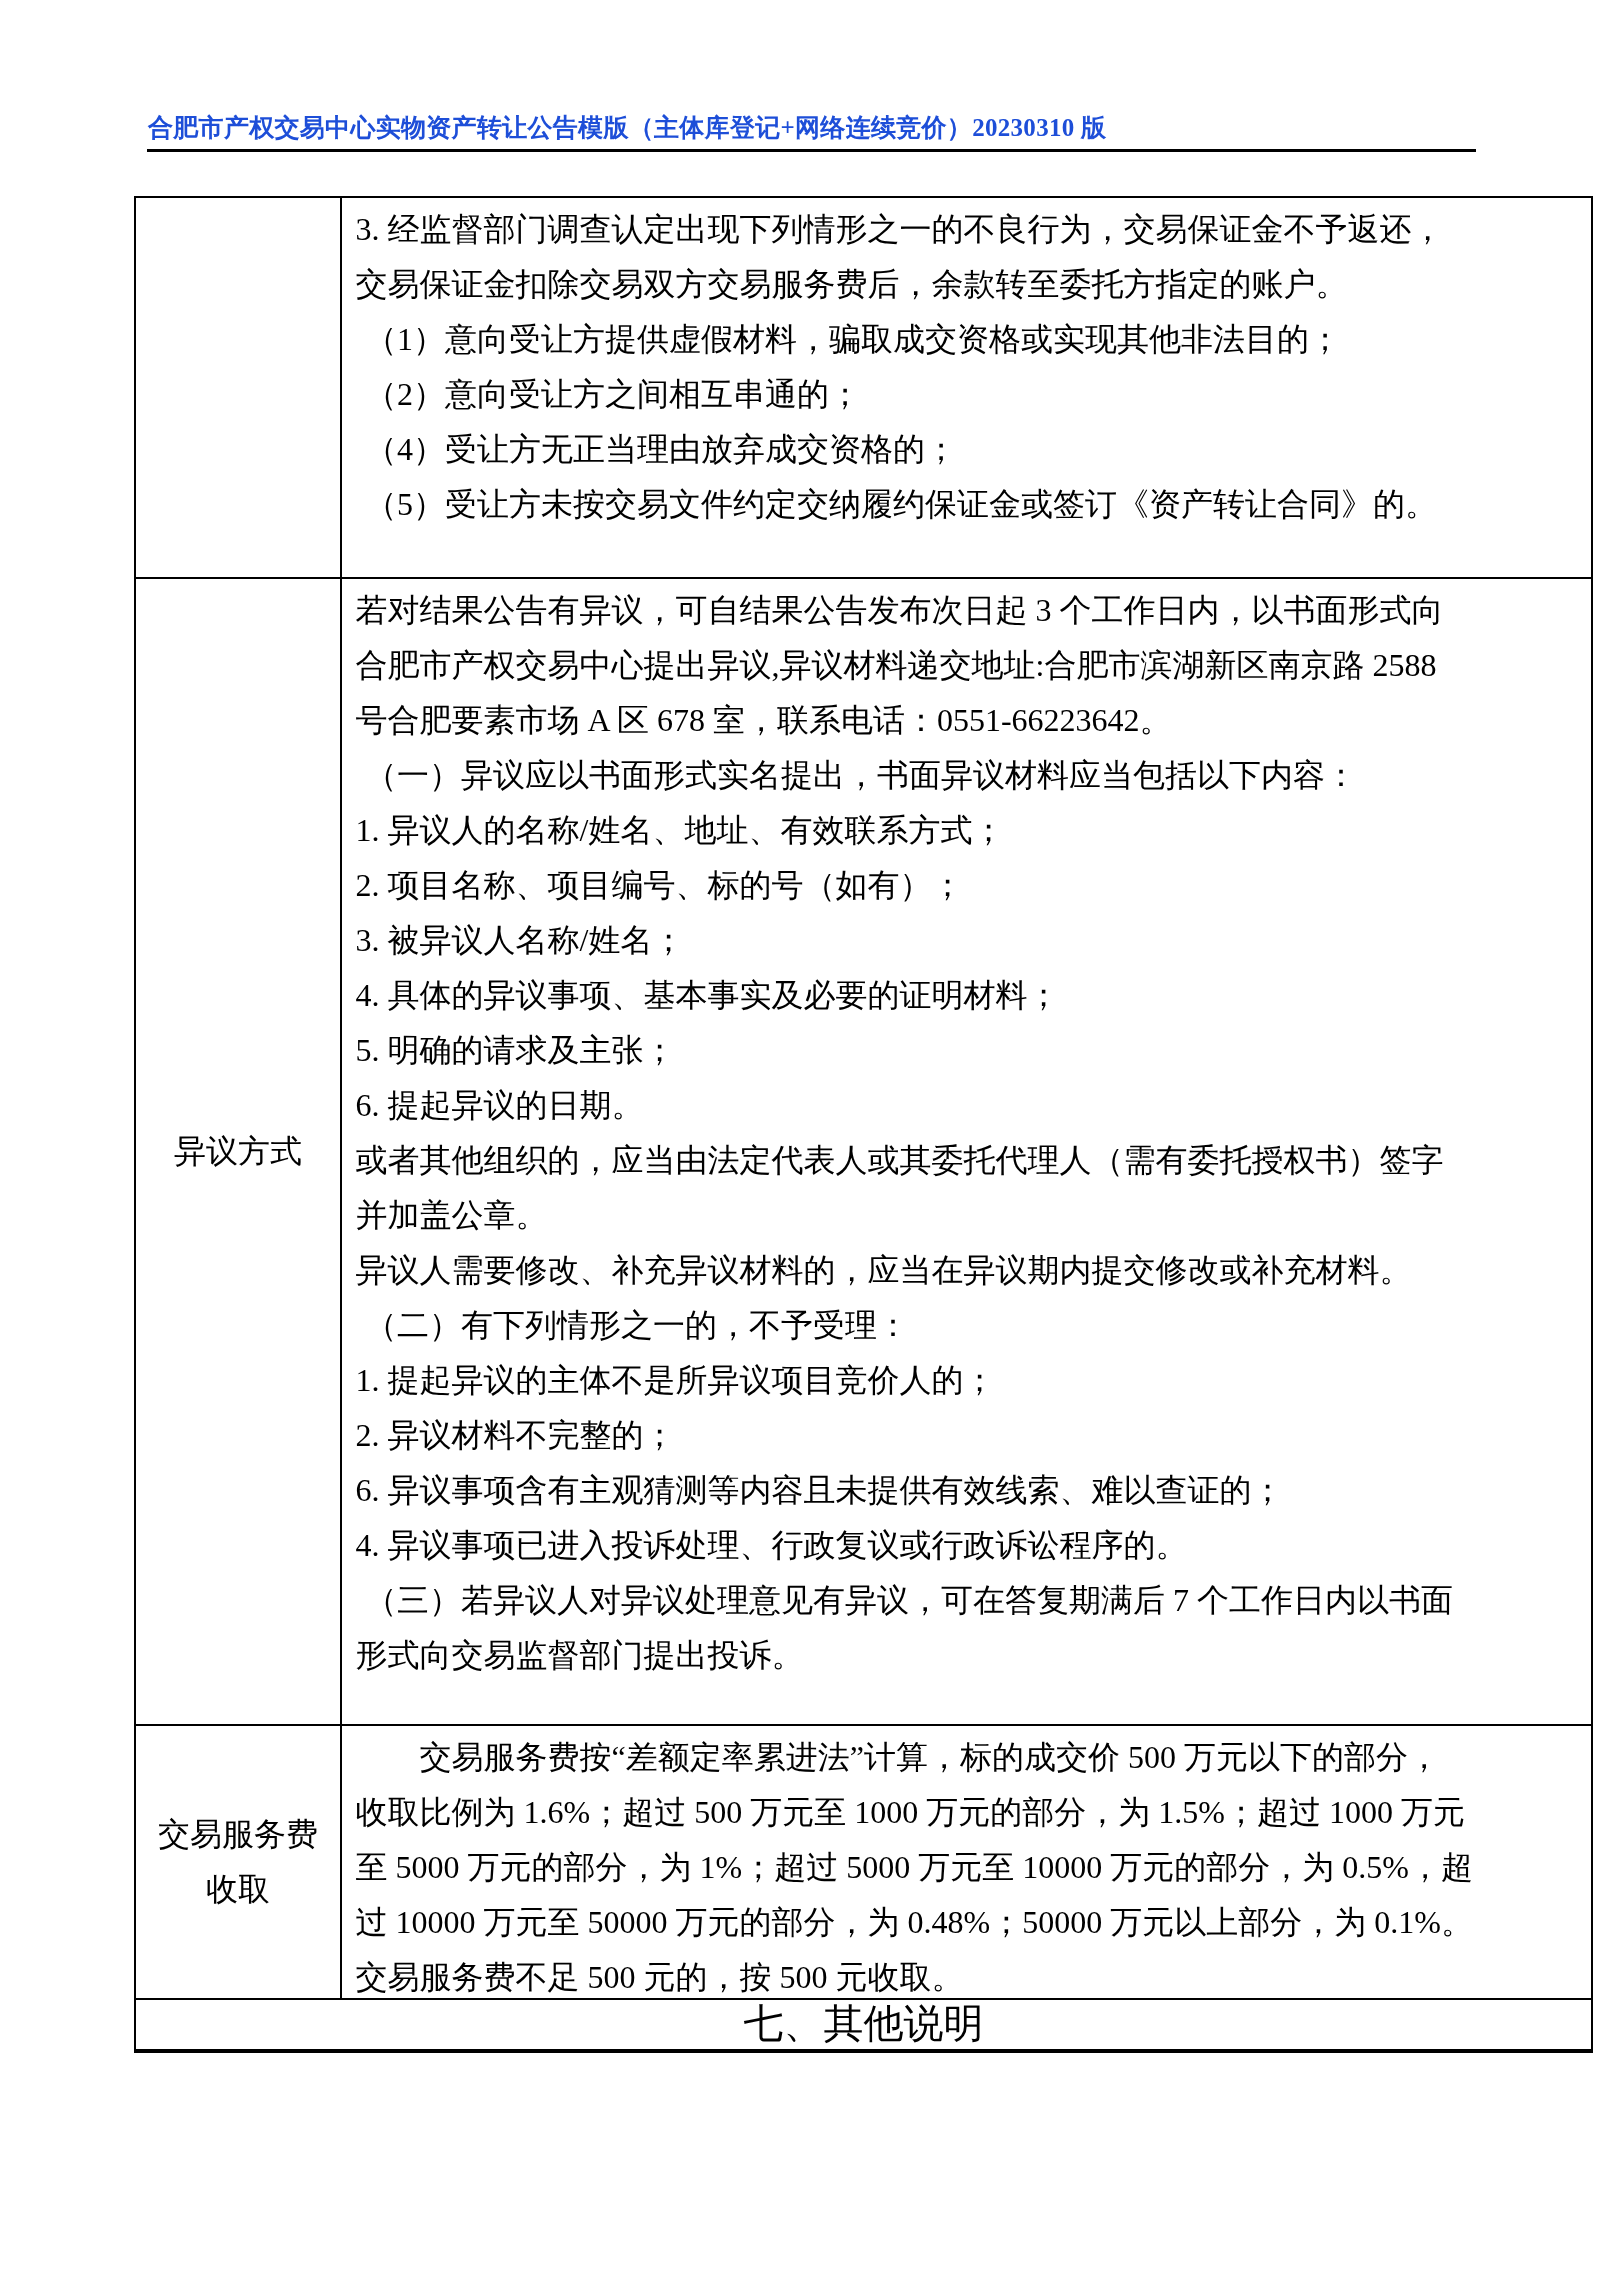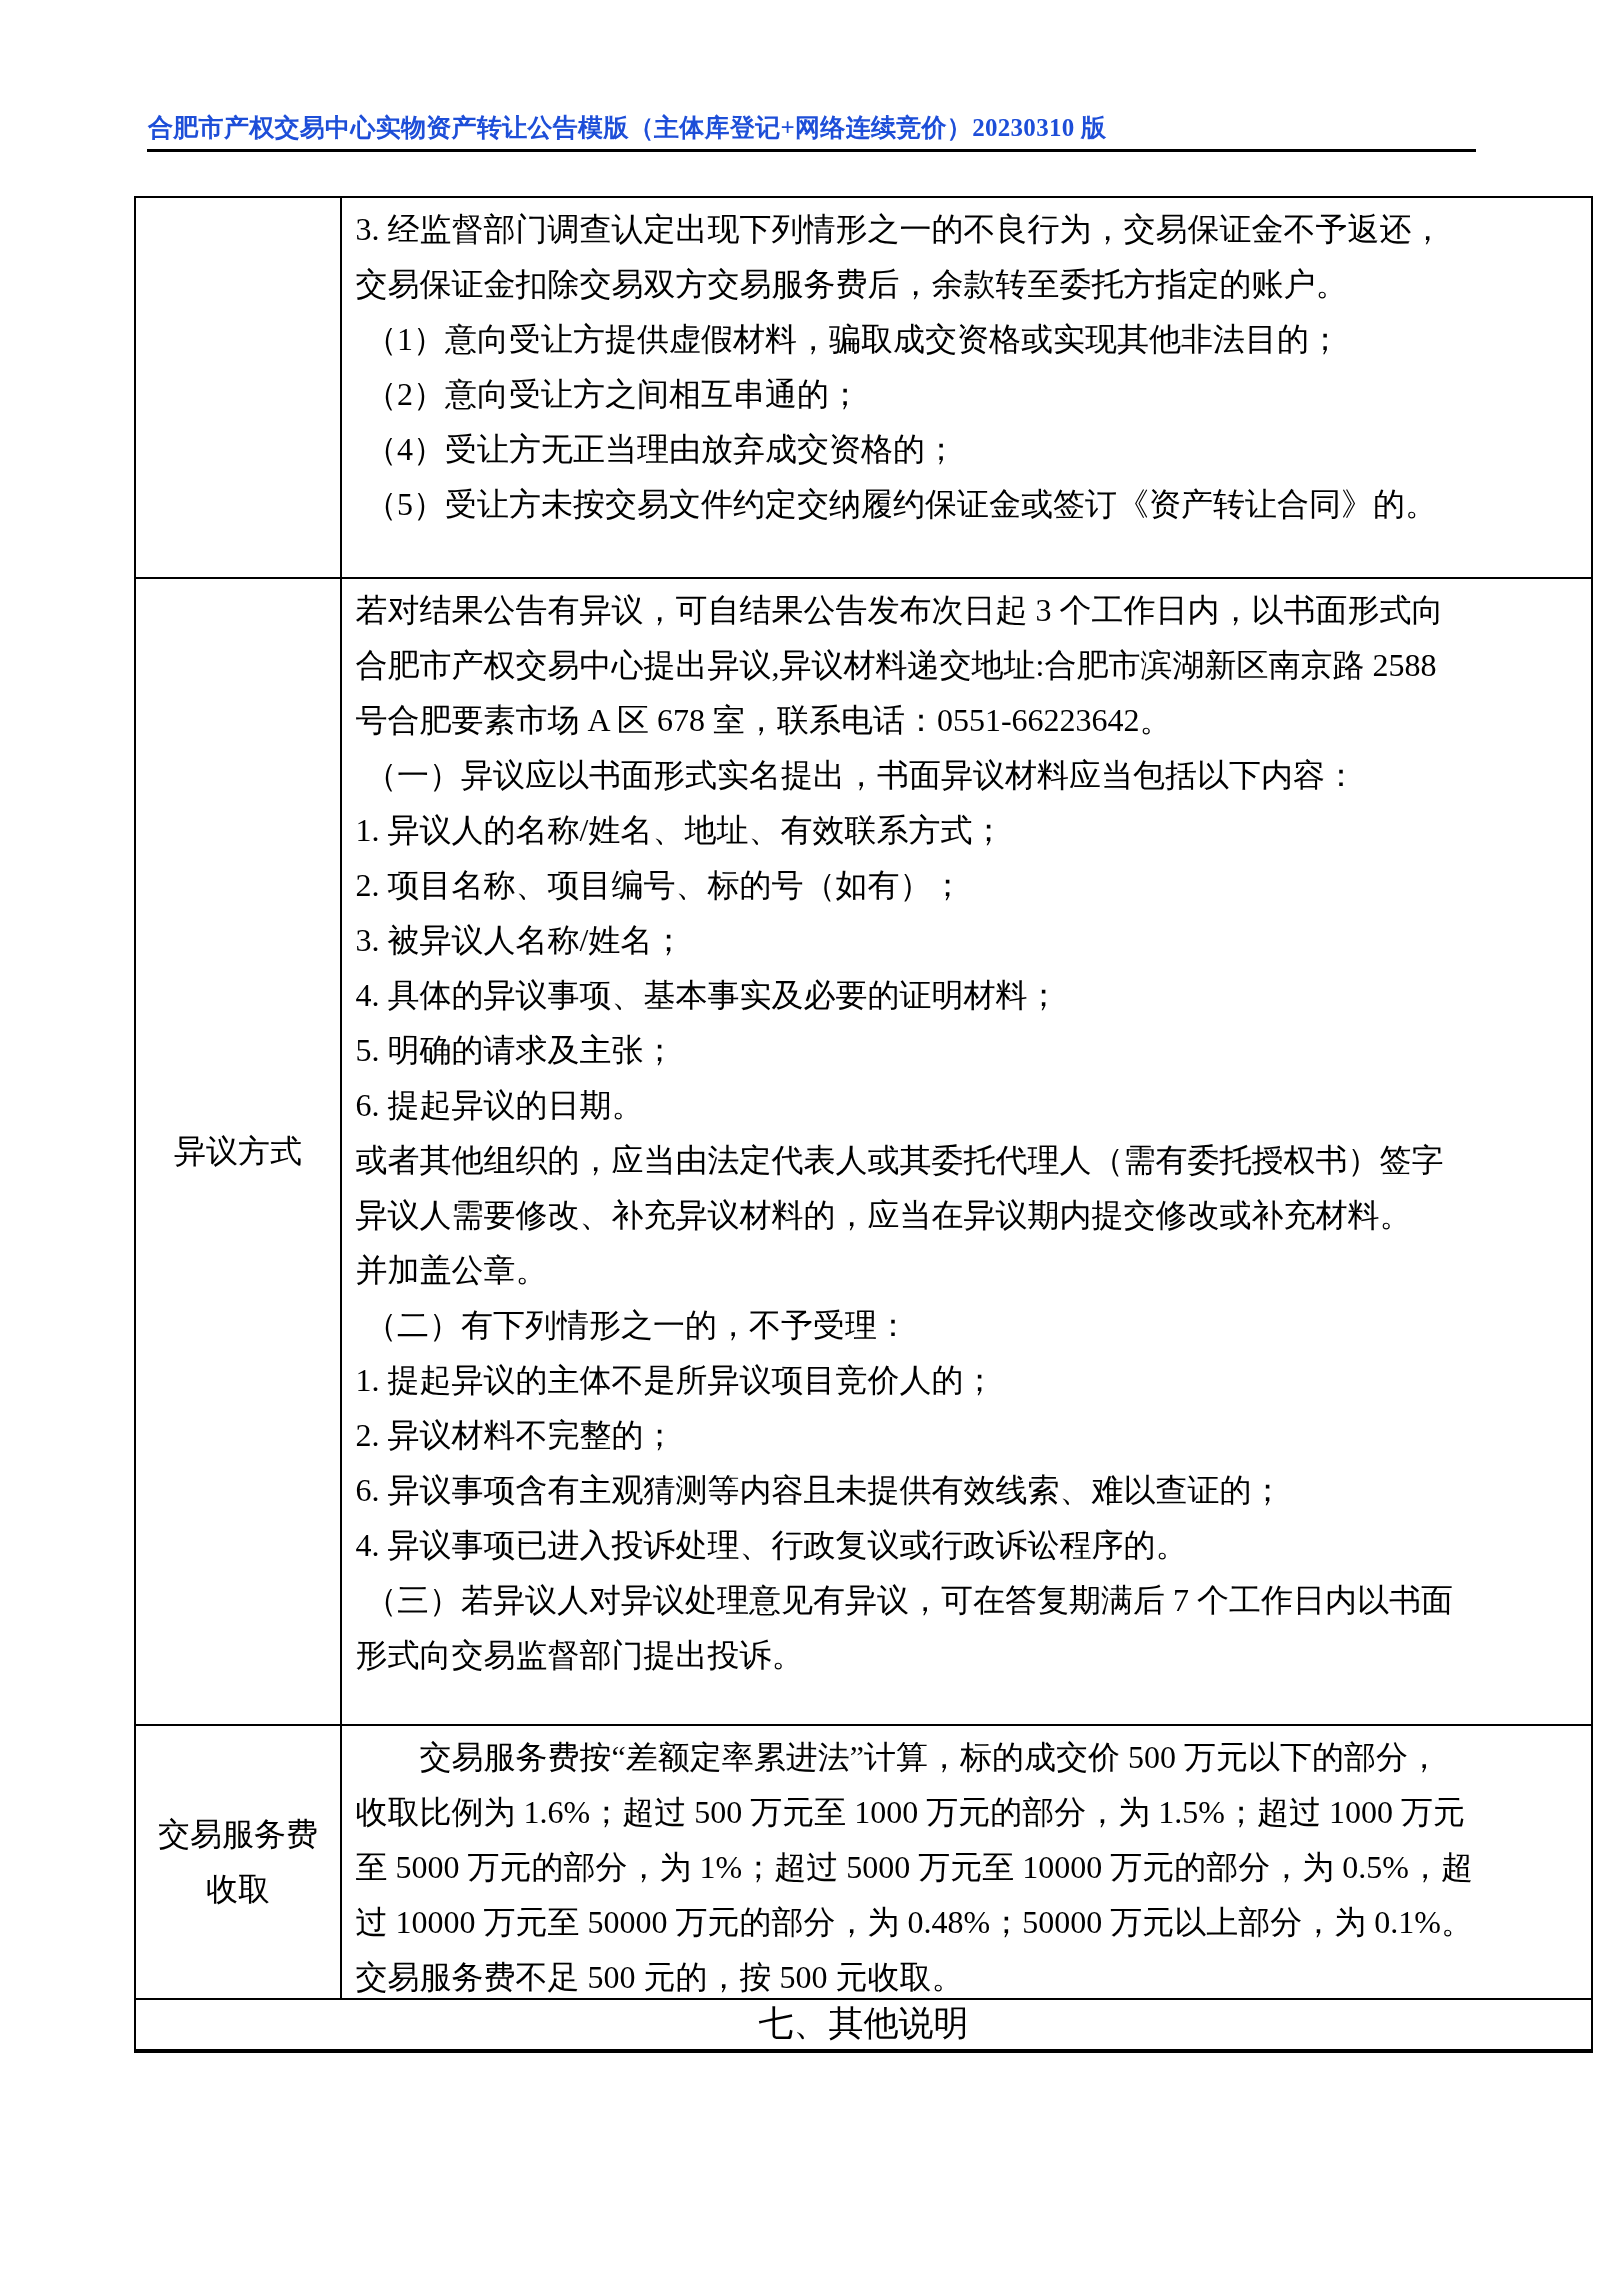--- a/index.html
+++ b/index.html
@@ -37,21 +37,21 @@
     font-size:32px; line-height:55px; text-align:center;
   }
   .content-cell {
     flex:1 1 auto; box-sizing:border-box; overflow:hidden;
     padding:4.1px 5.5px 0 13.6px;
     font-size:32px; line-height:55px;
   }
   .line { white-space:nowrap; }
   .line.ind1 { padding-left:9.5px; }
   .line.ind2 { padding-left:64px; }
-  .footer-text { font-size:35px; line-height:48px; text-align:left; }
+  .footer-text { font-size:40px; line-height:48px; text-align:left; }
 </style>
 </head>
 <body>
 
 <div class="title">合肥市产权交易中心实物资产转让公告模版（主体库登记+网络连续竞价）20230310 版</div>
 <div class="title-rule"></div>
 
 <div class="doc-table">
 
   <div class="t-row row-1">
@@ -75,22 +75,22 @@
         <div class="line">合肥市产权交易中心提出异议,异议材料递交地址:合肥市滨湖新区南京路 2588</div>
         <div class="line">号合肥要素市场 A 区 678 室，联系电话：0551-66223642。</div>
         <div class="line ind1">（一）异议应以书面形式实名提出，书面异议材料应当包括以下内容：</div>
         <div class="line">1. 异议人的名称/姓名、地址、有效联系方式；</div>
         <div class="line">2. 项目名称、项目编号、标的号（如有）；</div>
         <div class="line">3. 被异议人名称/姓名；</div>
         <div class="line">4. 具体的异议事项、基本事实及必要的证明材料；</div>
         <div class="line">5. 明确的请求及主张；</div>
         <div class="line">6. 提起异议的日期。</div>
         <div class="line">或者其他组织的，应当由法定代表人或其委托代理人（需有委托授权书）签字</div>
+        <div class="line">并加盖公章。</div>
         <div class="line">异议人需要修改、补充异议材料的，应当在异议期内提交修改或补充材料。</div>
-        <div class="line">并加盖公章。</div>
         <div class="line ind1">（二）有下列情形之一的，不予受理：</div>
         <div class="line">1. 提起异议的主体不是所异议项目竞价人的；</div>
         <div class="line">2. 异议材料不完整的；</div>
         <div class="line">6. 异议事项含有主观猜测等内容且未提供有效线索、难以查证的；</div>
         <div class="line">4. 异议事项已进入投诉处理、行政复议或行政诉讼程序的。</div>
         <div class="line ind1">（三）若异议人对异议处理意见有异议，可在答复期满后 7 个工作日内以书面</div>
         <div class="line">形式向交易监督部门提出投诉。</div>
       </div>
   </div>
 

